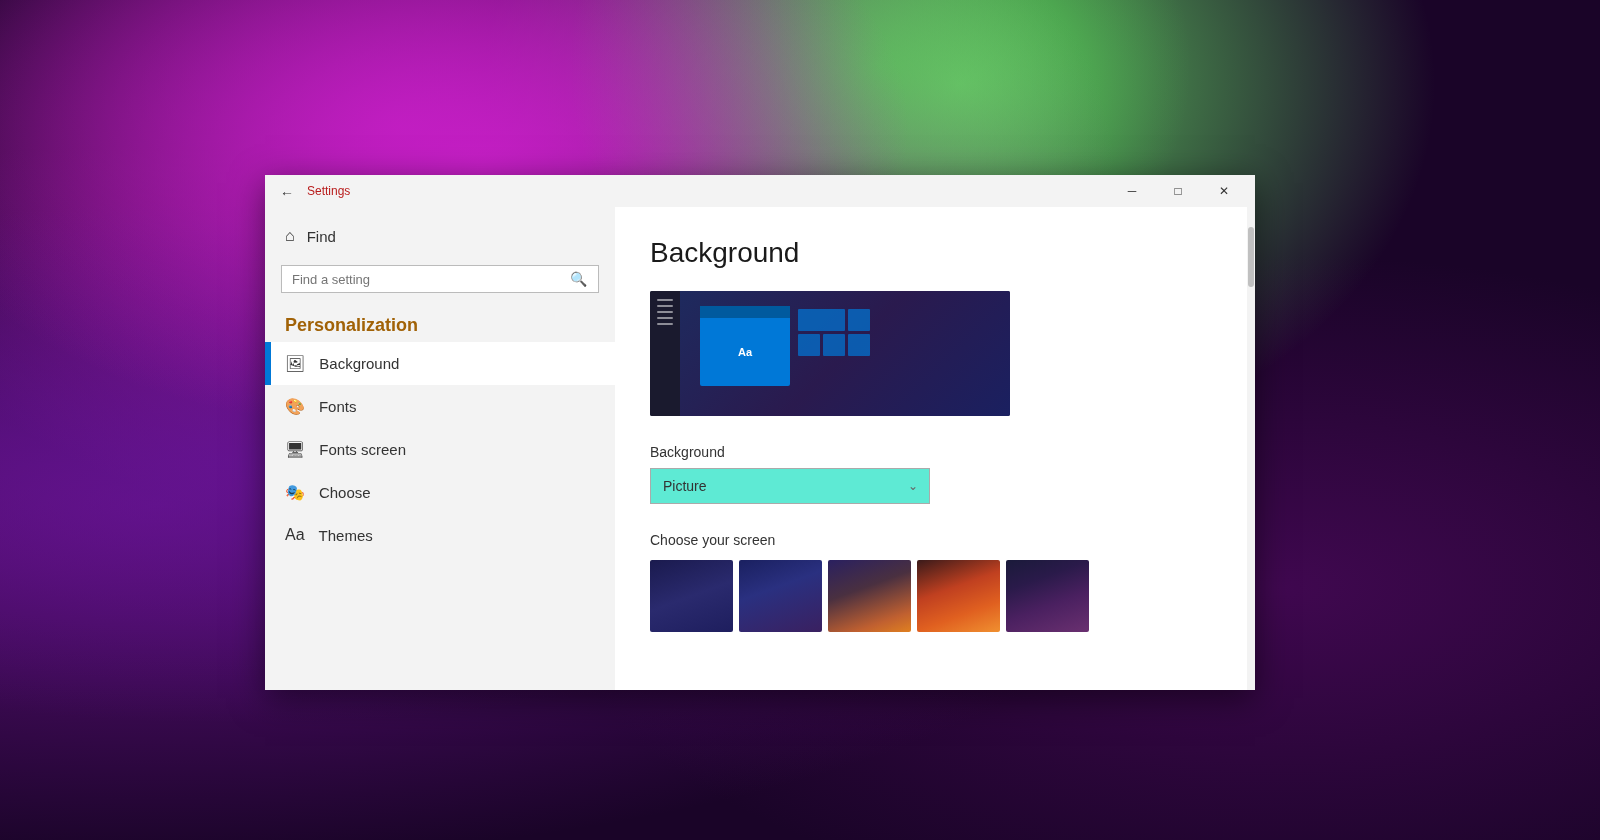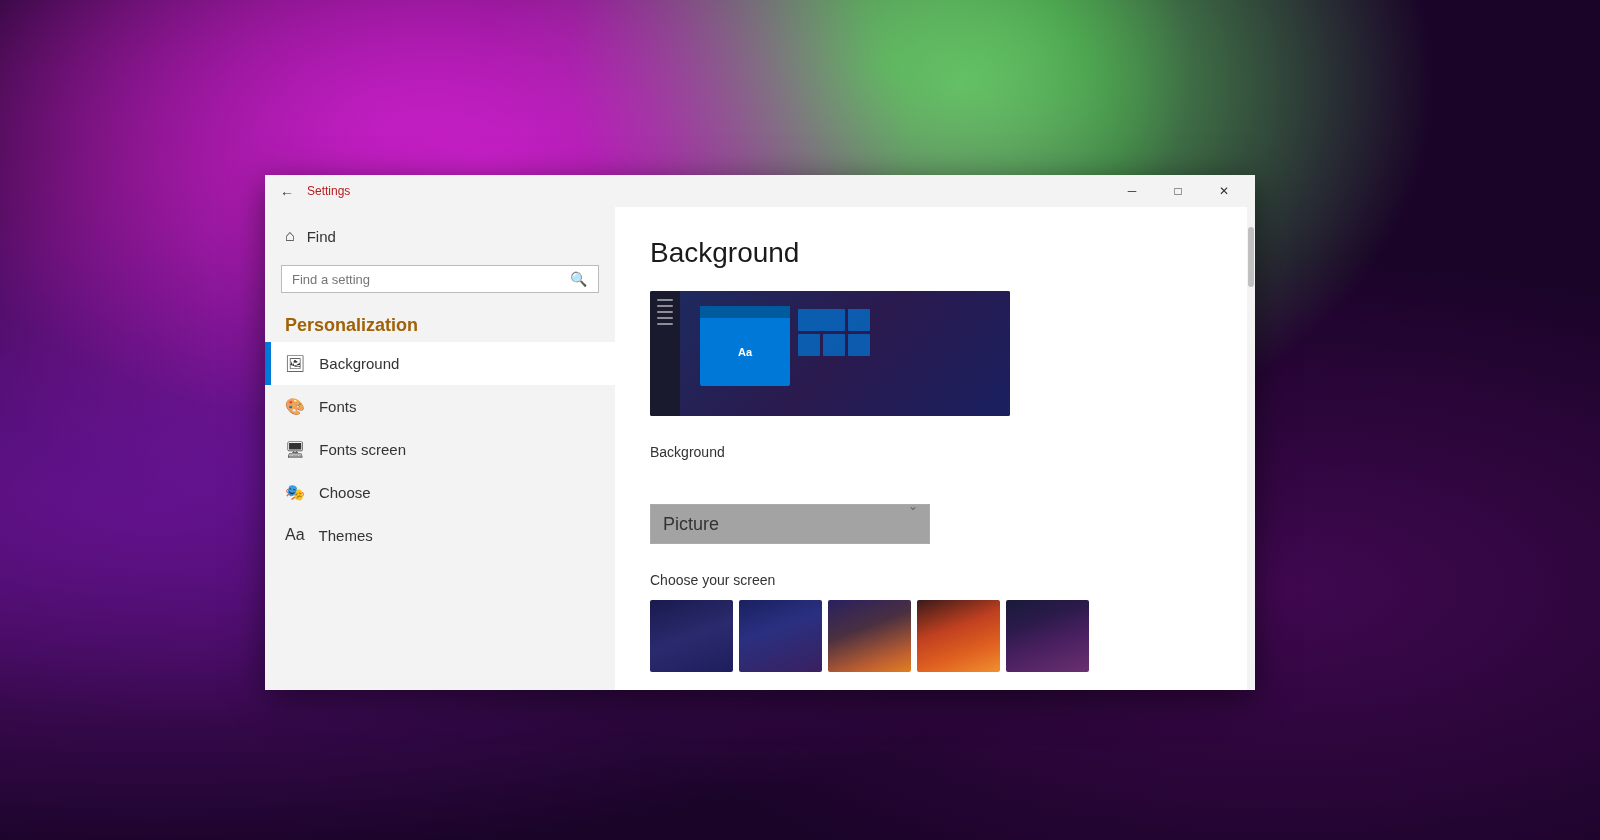--- a/index.html
+++ b/index.html
@@ -286,27 +286,26 @@
     }
 
     .dropdown-wrapper {
       position: relative;
     }
 
     .dropdown-wrapper select {
       width: 280px;
       padding: 9px 12px;
       border: 1px solid #aaa;
-      background: #a3a3a3;
-      font-size: 18px;
+      background: #5eead4;
+      font-size: 14px;
       color: #333;
       cursor: pointer;
       appearance: none;
       outline: none;
-      margin-top: 36px;
     }
 
     .dropdown-arrow {
       position: absolute;
       right: 12px;
       top: 50%;
       transform: translateY(-50%);
       pointer-events: none;
       color: #666;
       font-size: 12px;

